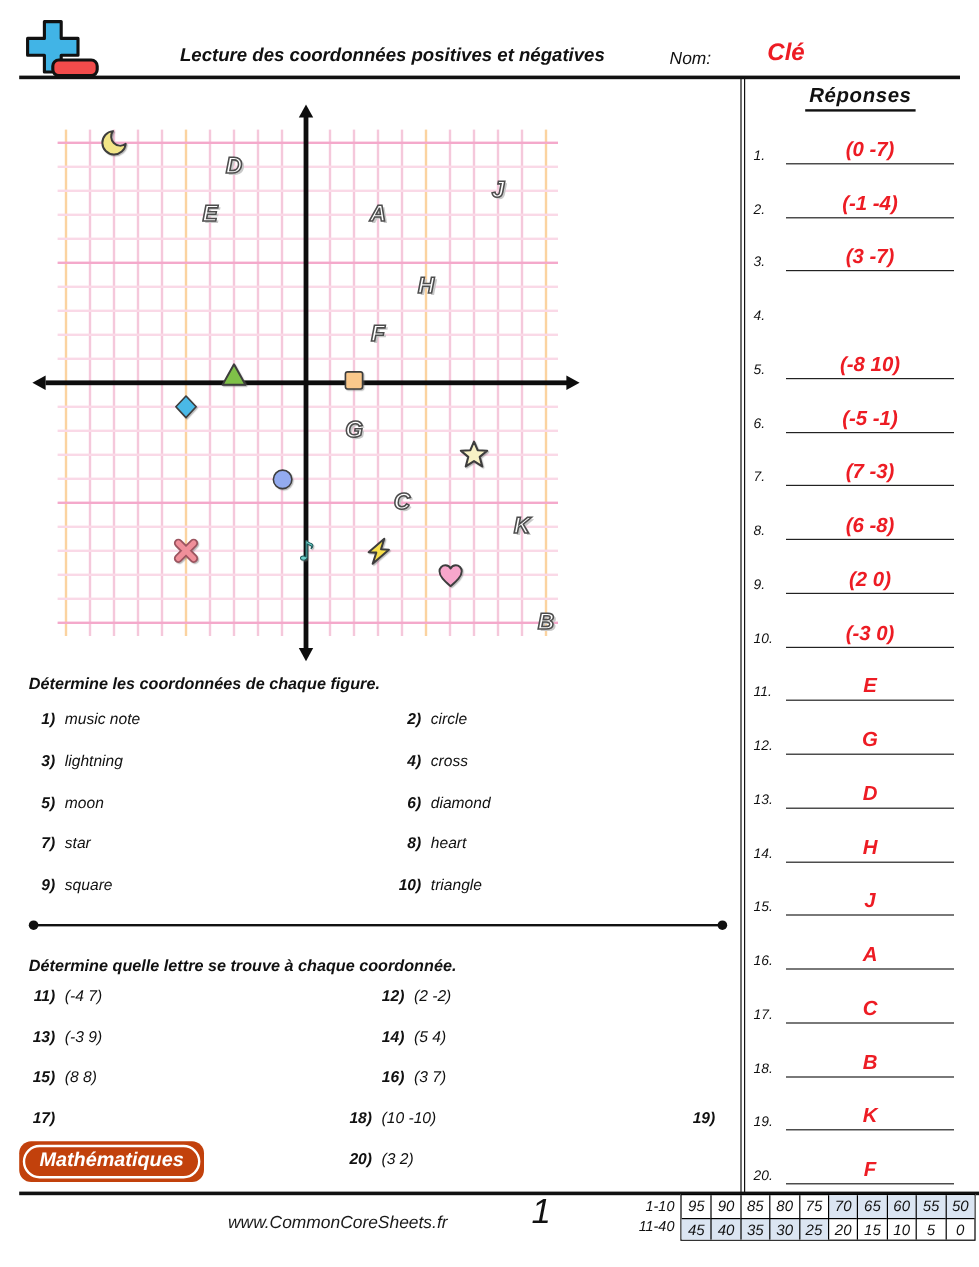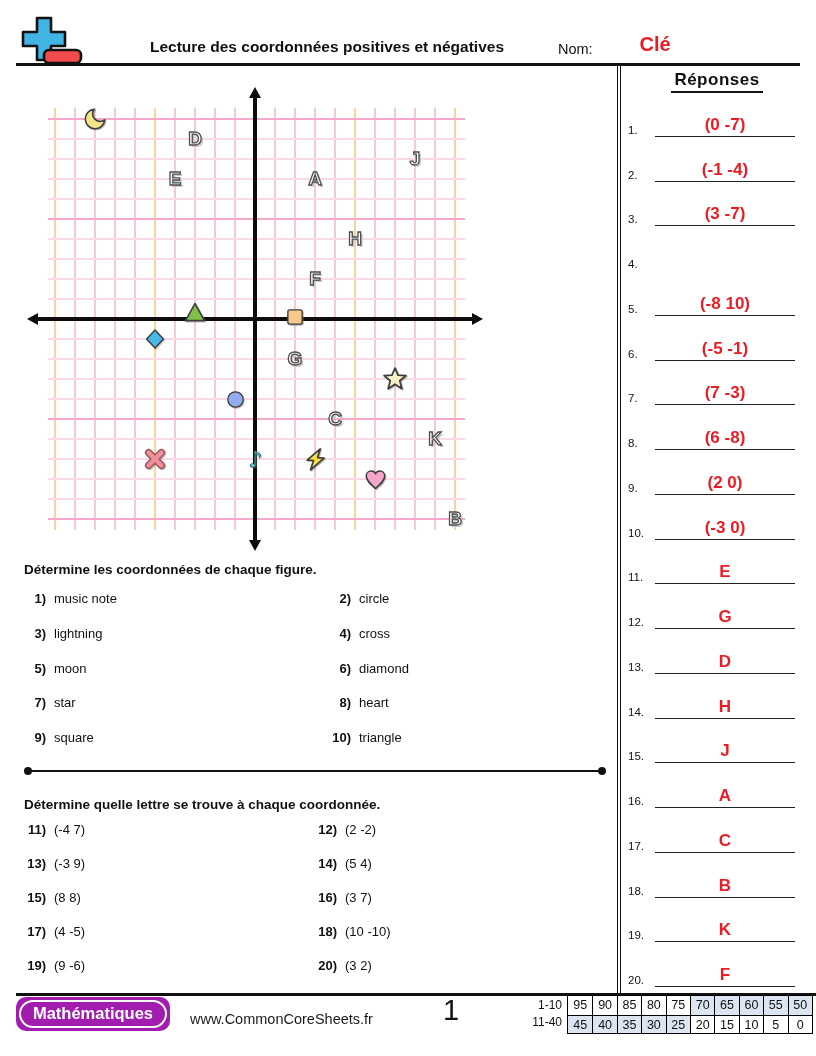--- a/index.html
+++ b/index.html
@@ -1,17 +1,17 @@
 <!DOCTYPE html>
 <html style="--red: #ed1c24; --shaded: #dbe5f2; --logo-plus: #41b4e6; --logo-minus: #f24b4b; --gminv: #f5c8db; --gmajv: #fbd3a0; --gminh: #fad9e7; --gmajh: #f4a9cb;"><head>
 <meta charset="utf-8">
 <style>
   html,body { margin:0; padding:0; background:#fff; }
   .page { position:relative; width:816px; height:1056px; background:#fff;
-          font-family:"Liberation Sans", sans-serif; color:#111; overflow:hidden; }
+          font-family:"Liberation Sans", sans-serif; color:#111; overflow:hidden;font-style:italic; }
 
   
   .logo { position:absolute; left:12px; top:14px; z-index:3; }
   .title { position:absolute; left:115px; top:38px; width:424px; text-align:center;
            font-size:15.5px; font-weight:bold; }
   .nom-label { position:absolute; left:558px; top:41px; font-size:14.5px; }
   .key-value { position:absolute; left:620px; top:33px; width:70px; text-align:center;
                font-size:20px; font-weight:bold; color:var(--red,#ed1c24); }
   .header-rule { position:absolute; left:16px; top:63.4px; width:784px; height:2.4px; background:#111; }
 
@@ -58,22 +58,22 @@
   #s2-items { top:822px; grid-template-columns:22px 256px 19px 1fr; grid-auto-rows:34px; }
   .q-num  { font-weight:bold; justify-self:end; white-space:nowrap; }
   .q-text { white-space:nowrap; }
 
   .divider { position:absolute; left:26px; top:769.5px; width:578px; height:2px; background:#111; }
   .dot { position:absolute; top:766.5px; width:8px; height:8px; border-radius:50%; background:#111; }
   .dot-l { left:24px; } .dot-r { left:598px; }
 
   
   .footer-rule { position:absolute; left:16px; top:993.4px; width:800px; height:2.4px; background:#111; }
-  .badge { position:absolute; left:16px; top:997px; width:154px; height:34px;
-           background:#a21caf; border-radius:10px; z-index:2; }
+  .badge { position:absolute; left:16px; top:951px; width:154px; height:34px;
+           background:#c2410c; border-radius:10px; z-index:2; }
   .badge-inner { position:absolute; left:3px; top:3px; right:3px; bottom:3px;
                  border:2.2px solid #fff; border-radius:14px; color:#fff;
                  font-weight:bold; font-size:16.5px; text-align:center; line-height:23px; }
   .website { position:absolute; left:190px; top:1011px; font-size:14.5px; color:#1a1a1a; }
   .page-num { position:absolute; left:433px; top:994px; width:36px; text-align:center; font-size:29px; }
   .score-label { position:absolute; left:498px; width:64px; text-align:right; font-size:12px; }
   .score-label-1 { top:997.5px; } .score-label-2 { top:1015px; }
   #score-grid { position:absolute; left:567px; top:995.4px; display:grid;
                 grid-template-columns:repeat(10,24.4px); grid-auto-rows:18.2px;
                 border:1.4px solid #000; background:#fff; }
@@ -393,21 +393,20 @@
       <div class="q-text">(2 -2)</div>
       <div class="q-num">13)</div>
       <div class="q-text">(-3 9)</div>
       <div class="q-num">14)</div>
       <div class="q-text">(5 4)</div>
       <div class="q-num">15)</div>
       <div class="q-text">(8 8)</div>
       <div class="q-num">16)</div>
       <div class="q-text">(3 7)</div>
       <div class="q-num">17)</div>
-      <div class="q-text">(4 -5)</div>
       <div class="q-num">18)</div>
       <div class="q-text">(10 -10)</div>
       <div class="q-num">19)</div>
       <div class="q-text">(9 -6)</div>
       <div class="q-num">20)</div>
       <div class="q-text">(3 2)</div>
     </div>
 
   <div class="footer-rule"></div>
   <div class="badge">

